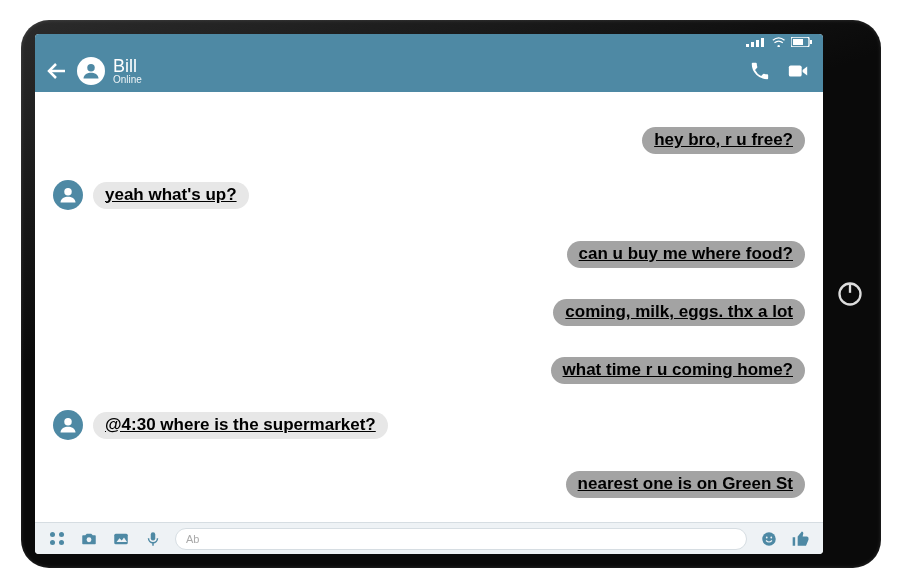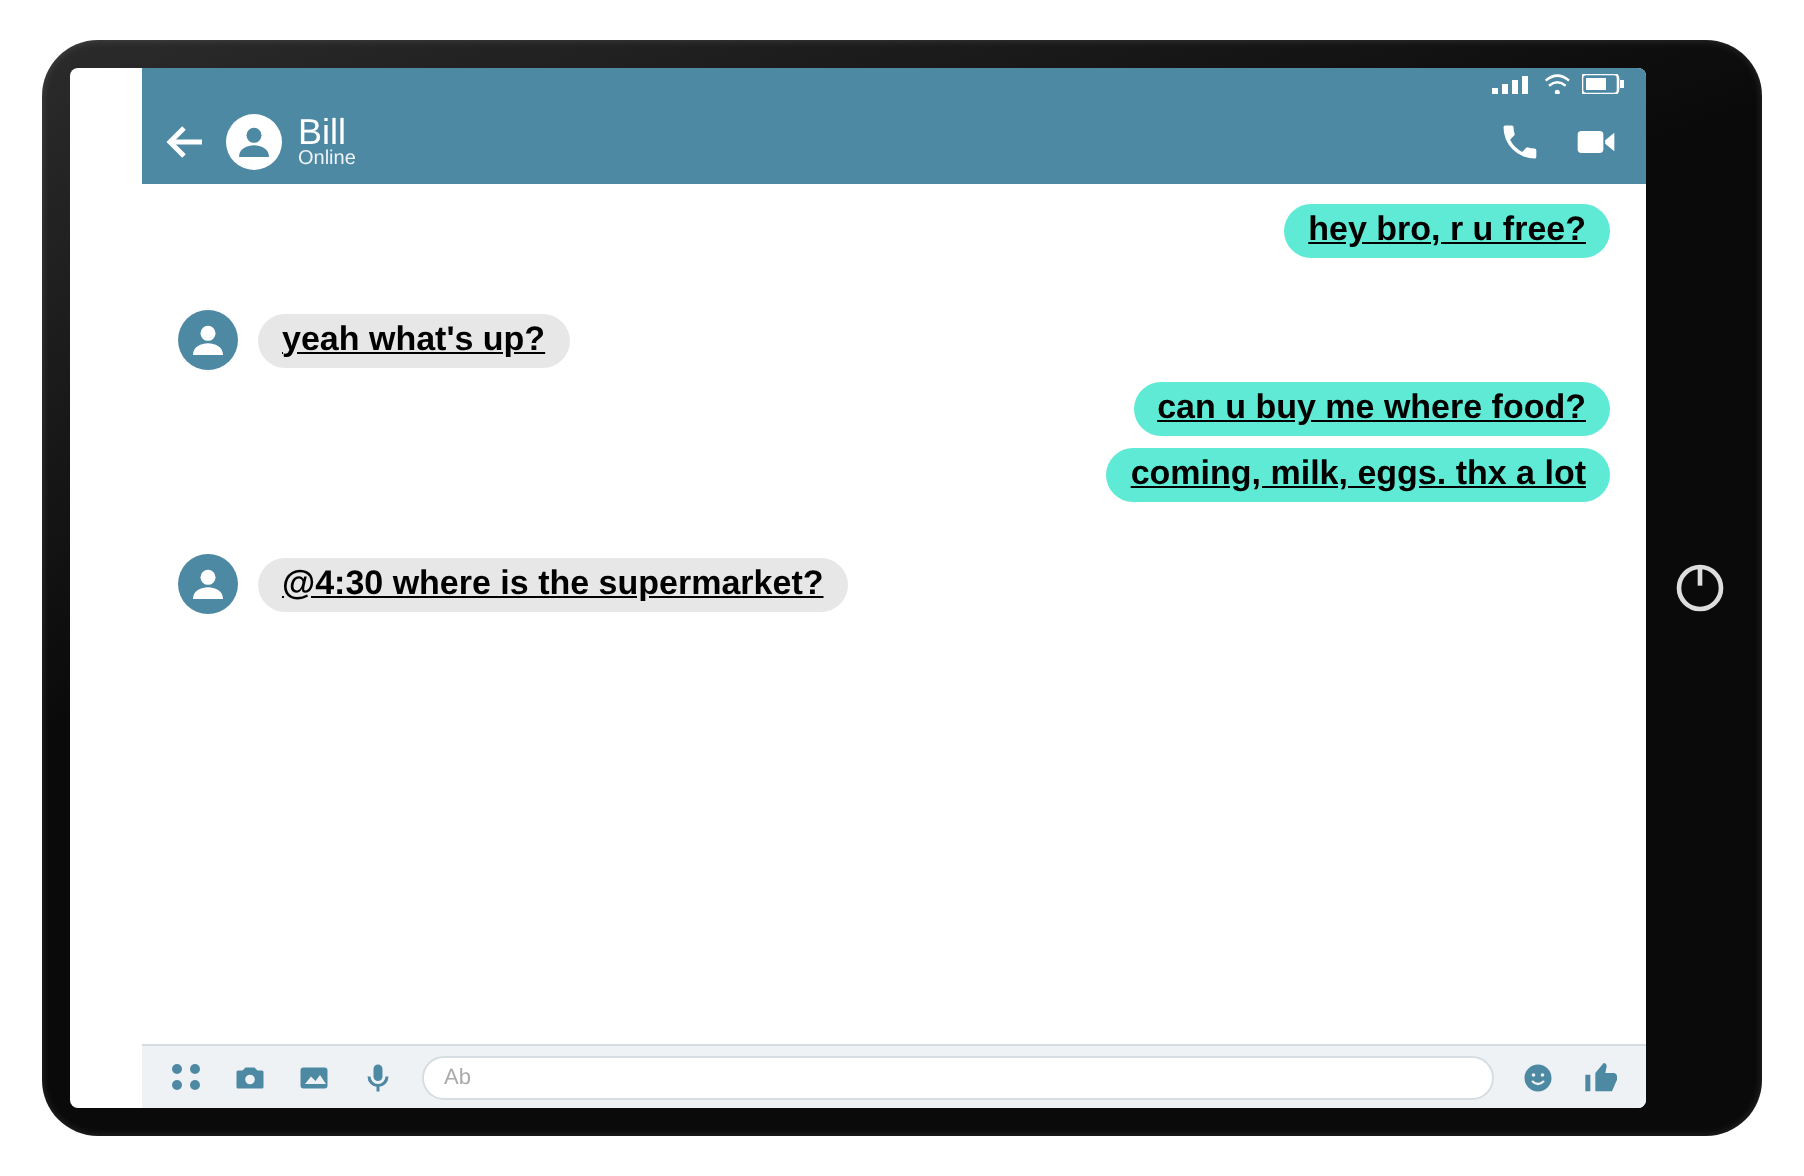--- a/index.html
+++ b/index.html
@@ -22,21 +22,20 @@
     width: 30px; height: 30px;
     display:flex; align-items:center; justify-content:center;
   }
   .power-btn svg { width: 28px; height: 28px; }
   .screen {
     width: 100%; height: 100%;
     background: #fff; border-radius: 4px;
     display: flex; flex-direction: column;
     overflow: hidden;
     position: relative;
-    padding-left: 36px;
   }
   .status-bar {
     height: 16px; background:#4e89a4;
     display:flex; justify-content:flex-end; align-items:center;
     gap:6px; padding:0 10px;
   }
   .status-bar svg { height:10px; }
   .header {
     height: 42px; background:#4e89a4;
     display:flex; align-items:center; padding:0 10px;
@@ -66,21 +65,21 @@
     width:30px; height:30px; border-radius:50%; background:#4e89a4;
     display:flex; align-items:center; justify-content:center; flex-shrink:0;
   }
   .msg-avatar svg { width:20px; height:20px; fill:#fff; }
   .bubble {
     padding:3px 12px 4px 12px; border-radius:14px;
     font-size:17px; font-weight:600; color:#000;
     text-decoration: underline;
     white-space: nowrap;
   }
-  .bubble.sent { background:#5eead4; }
+  .bubble.sent { background:#a3a3a3;margin-top:25px; }
   .bubble.recv { background:#e7e7e7; }
 
   .input-bar {
     height:32px; background:#eef2f5; border-top:1px solid #d6dde2;
     display:flex; align-items:center; gap:12px; padding:0 12px;
   }
   .ib-icon { width:20px; height:20px; display:flex; align-items:center; justify-content:center; cursor:pointer; }
   .ib-icon svg { width:18px; height:18px; fill:#4e89a4; }
   .dots {
     display:grid; grid-template-columns:1fr 1fr; grid-template-rows:1fr 1fr;
@@ -169,29 +168,35 @@
             </svg>
           </div>
           <div class="bubble recv">yeah what's up?</div>
         </div>
         <div class="row sent">
           <div class="bubble sent">can u buy me where food?</div>
         </div>
         <div class="row sent">
           <div class="bubble sent">coming, milk, eggs. thx a lot</div>
         </div>
+        <div class="row sent">
+          <div class="bubble sent">what time r u coming home?</div>
+        </div>
         <div class="row recv">
           <div class="msg-avatar">
             <svg viewBox="0 0 24 24">
               <circle cx="12" cy="8" r="4.5"></circle>
               <path d="M3 21c0-5 5-7 9-7s9 2 9 7z"></path>
             </svg>
           </div>
           <div class="bubble recv">@4:30 where is the supermarket?</div>
         </div>
+        <div class="row sent">
+          <div class="bubble sent">nearest one is on Green St</div>
+        </div>
       </div>
 
     <div class="input-bar">
       <div class="ib-icon">
         <div class="dots">
             <span></span>
             <span></span>
             <span></span>
             <span></span>
           </div>

